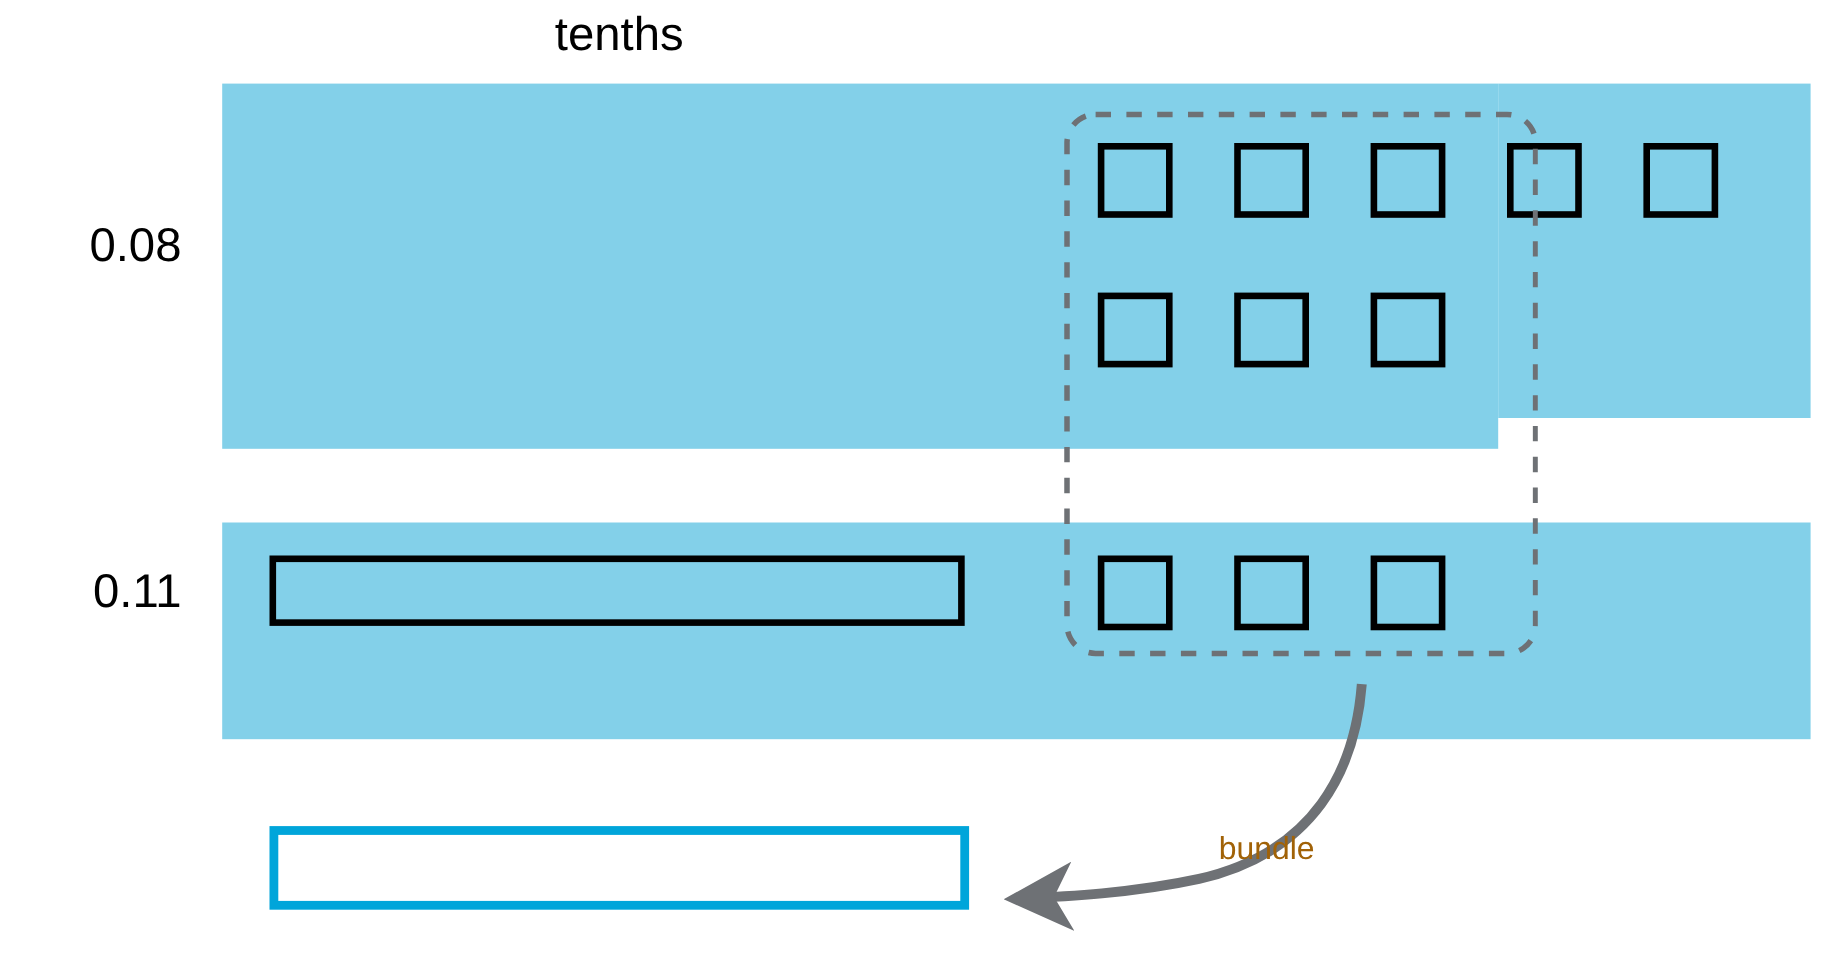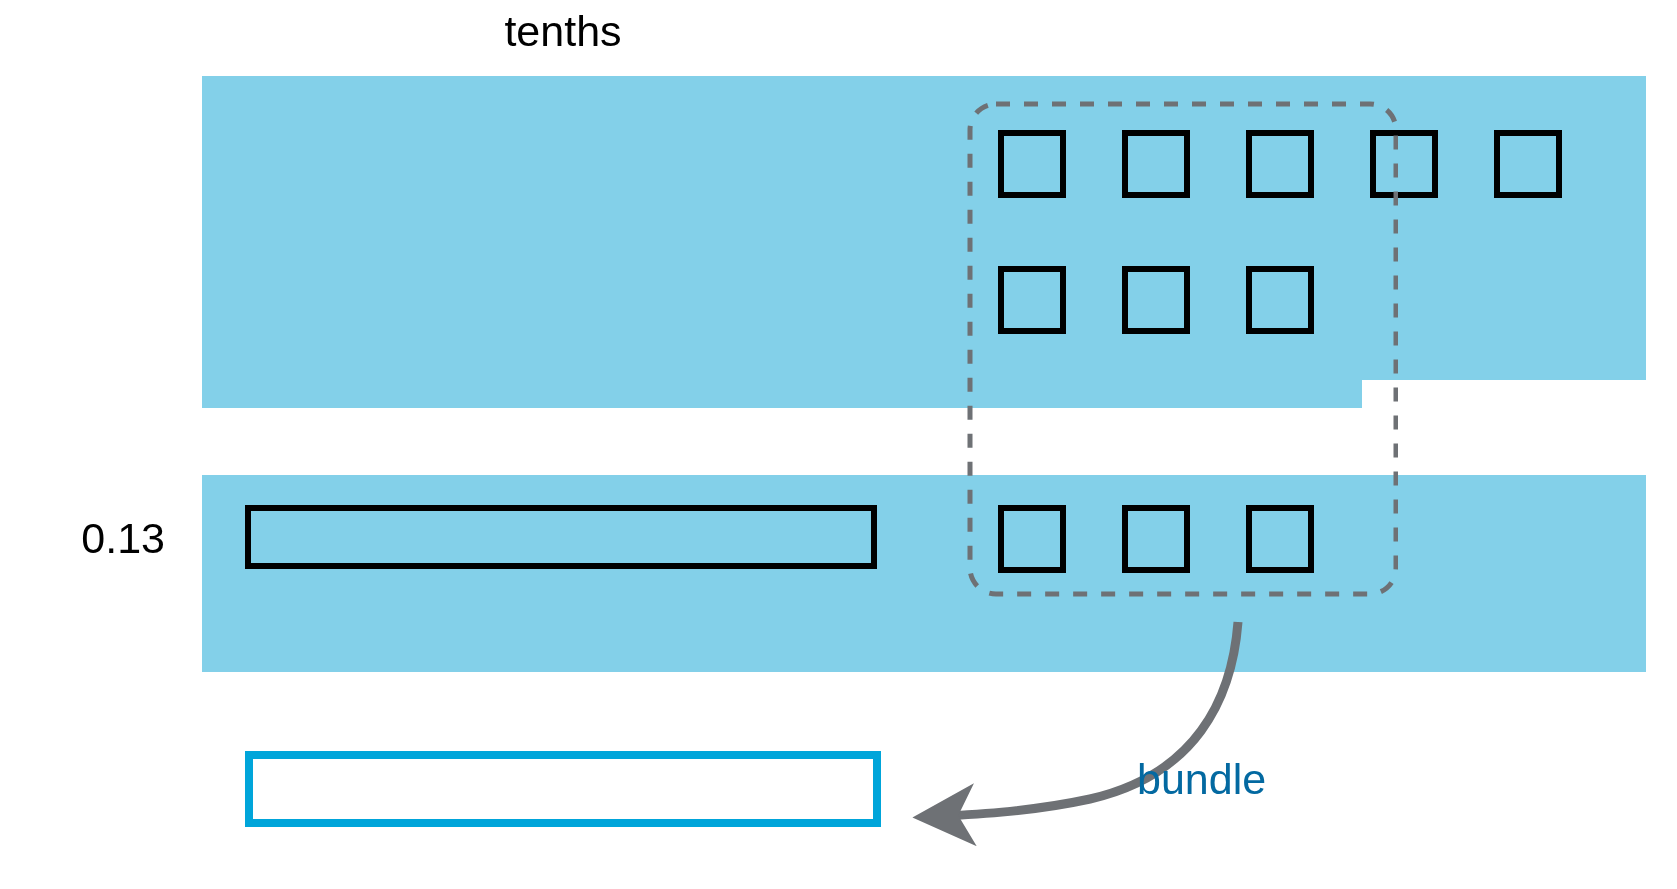--- a/index.html
+++ b/index.html
@@ -95,49 +95,49 @@
     top: 0;
     width: 1677px;
     height: 889px;
     pointer-events: none;
   }
 
   #bundle-label {
     position: absolute;
     left: 1108px;
     top: 758px;
-    font-size: 43px;
+    font-size: 29px;
     line-height: 1;
-    color: #0369a1;
+    color: #a16207;
     white-space: nowrap;
-    margin-left: 29px;
   }
 </style>
 </head>
 <body>
 
 <div id="stage">
 
   <div class="col-header" id="hdr-tenths">tenths</div>
 
   <div class="band" id="band-008-main"></div>
   <div class="band" id="band-008-ext"></div>
+  <div class="row-label" id="lbl-008">0.08</div>
 
   <div class="unit-square" style="left:998px;  top:130px;"></div>
   <div class="unit-square" style="left:1122px; top:130px;"></div>
   <div class="unit-square" style="left:1246px; top:130px;"></div>
   <div class="unit-square" style="left:1370px; top:130px;"></div>
   <div class="unit-square" style="left:1494px; top:130px;"></div>
 
   <div class="unit-square" style="left:998px;  top:266px;"></div>
   <div class="unit-square" style="left:1122px; top:266px;"></div>
   <div class="unit-square" style="left:1246px; top:266px;"></div>
 
   <div class="band" id="band-013"></div>
-  <div class="row-label" id="lbl-013">0.13</div>
+  <div class="row-label" id="lbl-013">0.11</div>
   <div class="tenth-bar"></div>
   <div class="unit-square" style="left:998px;  top:505px;"></div>
   <div class="unit-square" style="left:1122px; top:505px;"></div>
   <div class="unit-square" style="left:1246px; top:505px;"></div>
 
   <svg id="dashed-group" viewBox="0 0 500 500">
     <rect x="72" y="6" width="426" height="490" rx="26" ry="26" fill="none" stroke="#6e7175" stroke-width="5" stroke-dasharray="14 14" stroke-linecap="butt"></rect>
   </svg>
 
   <div class="bundle-box"></div>

